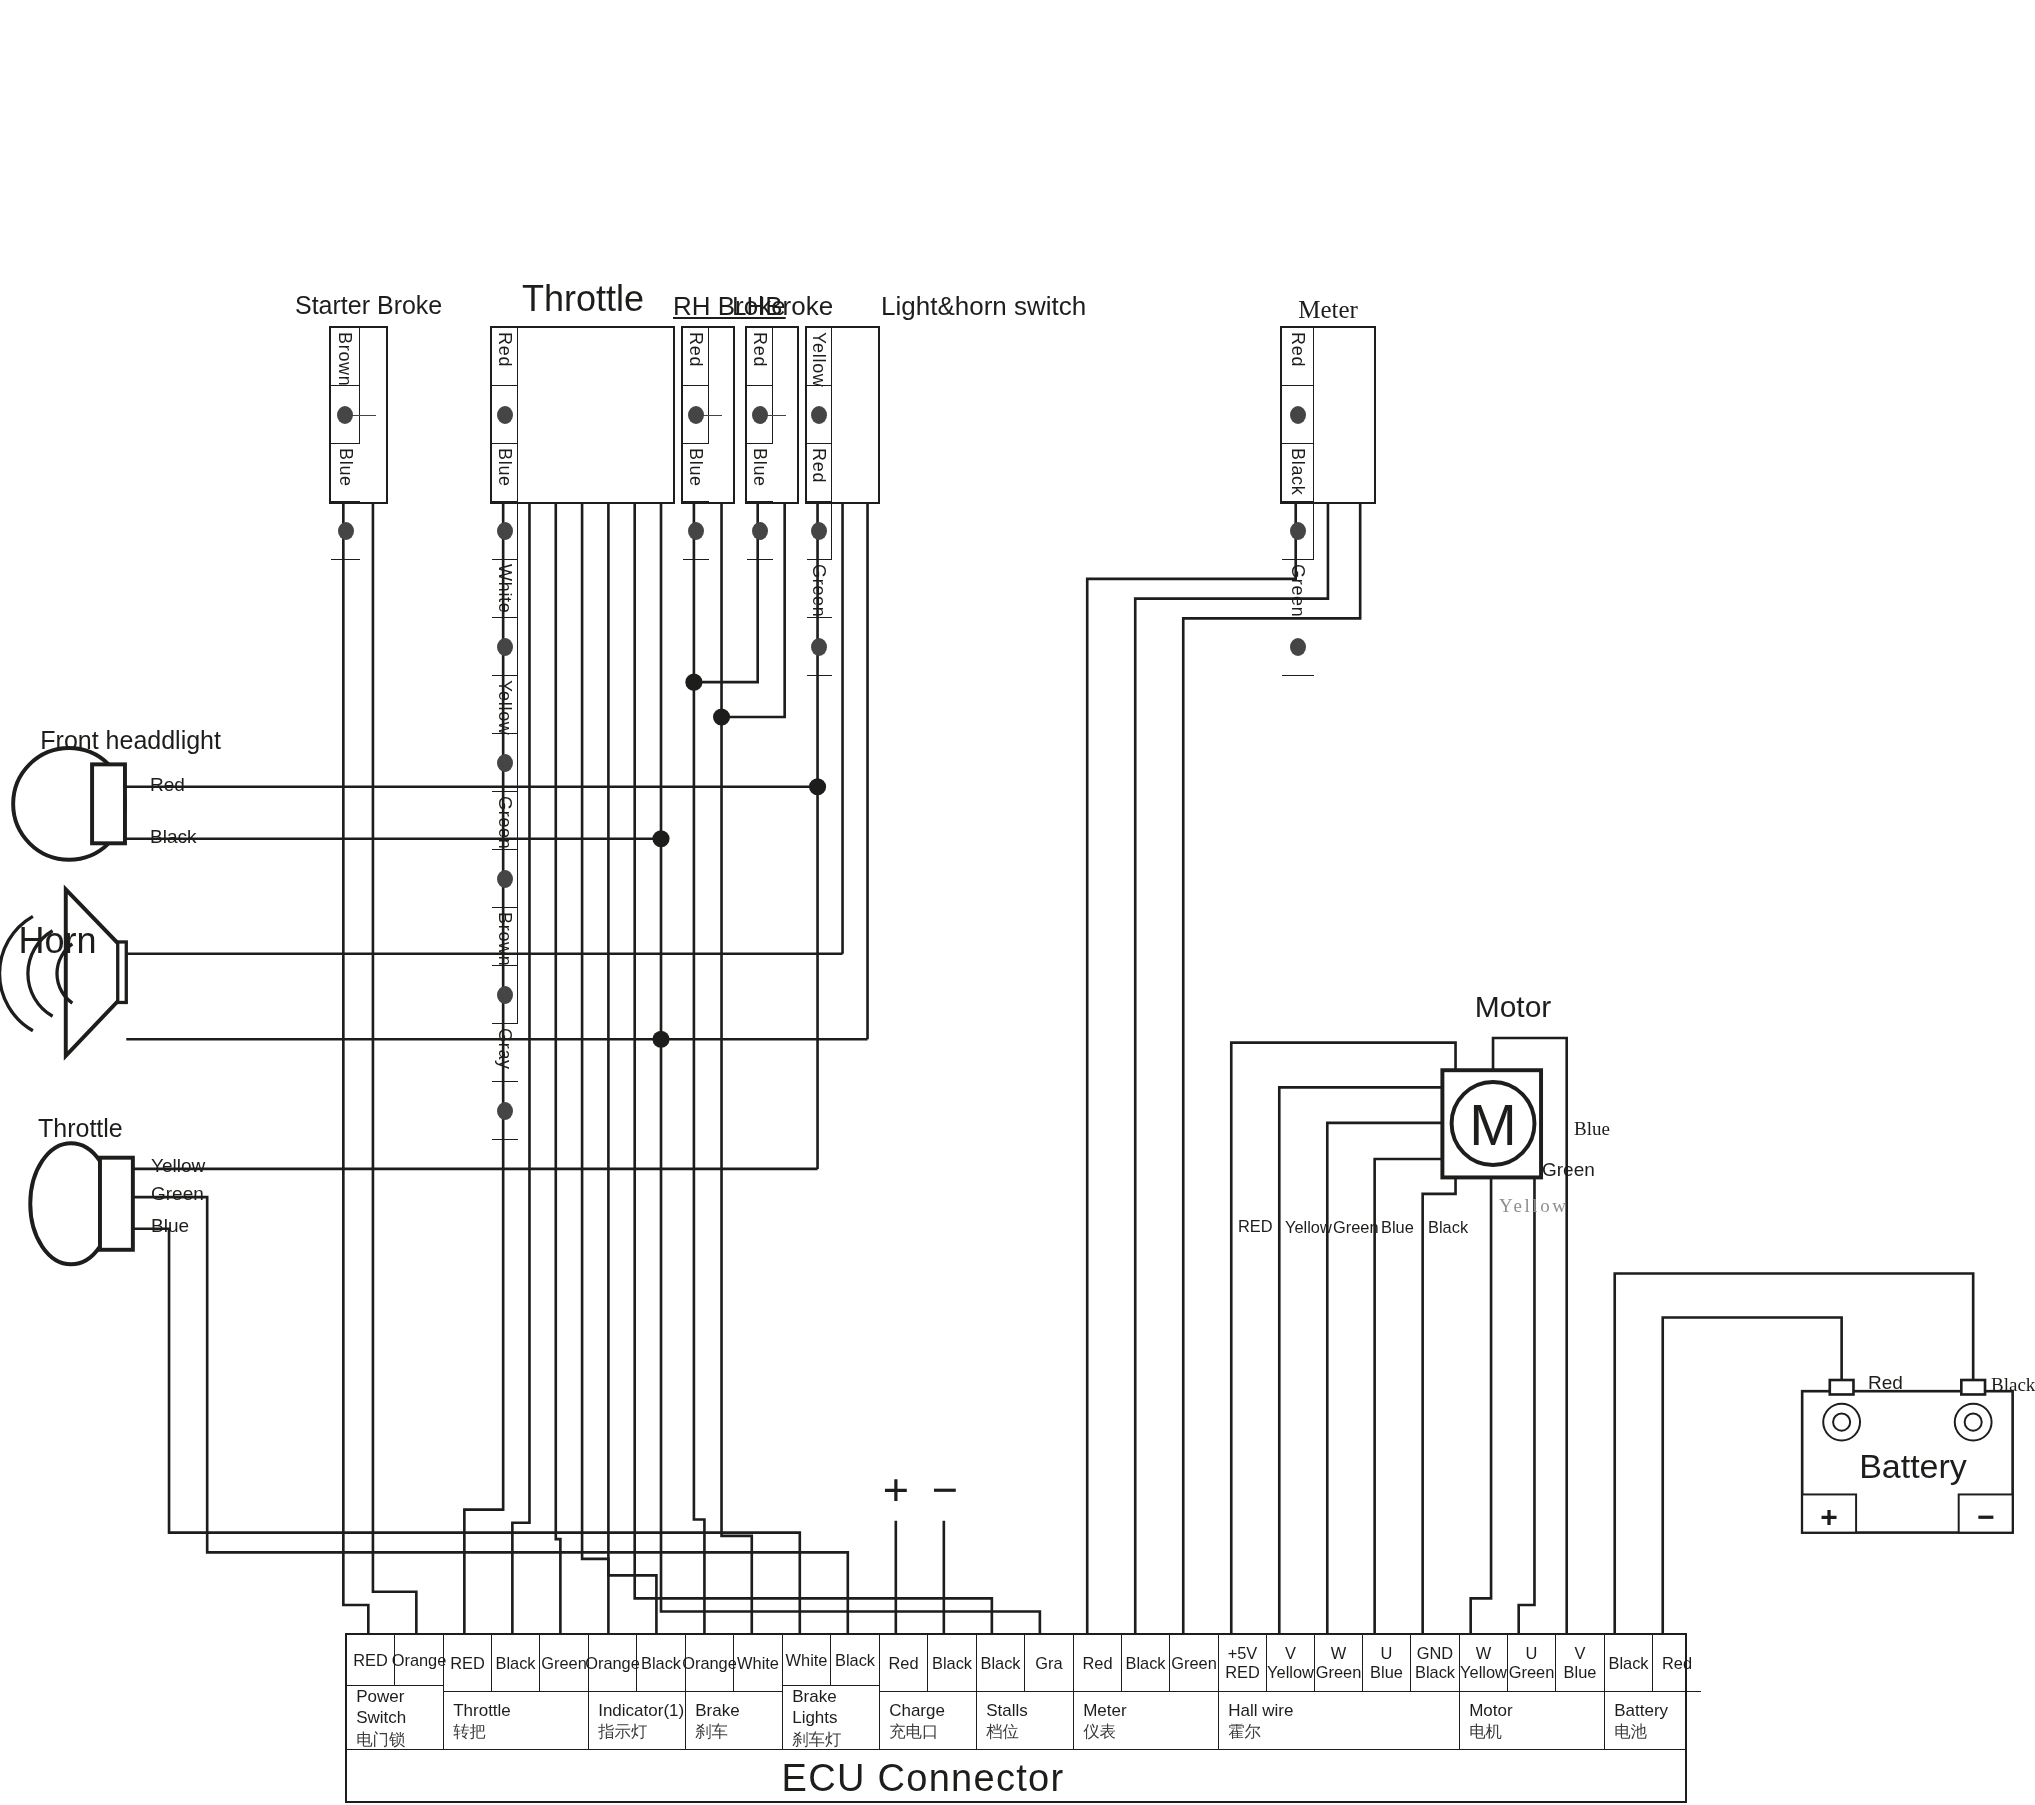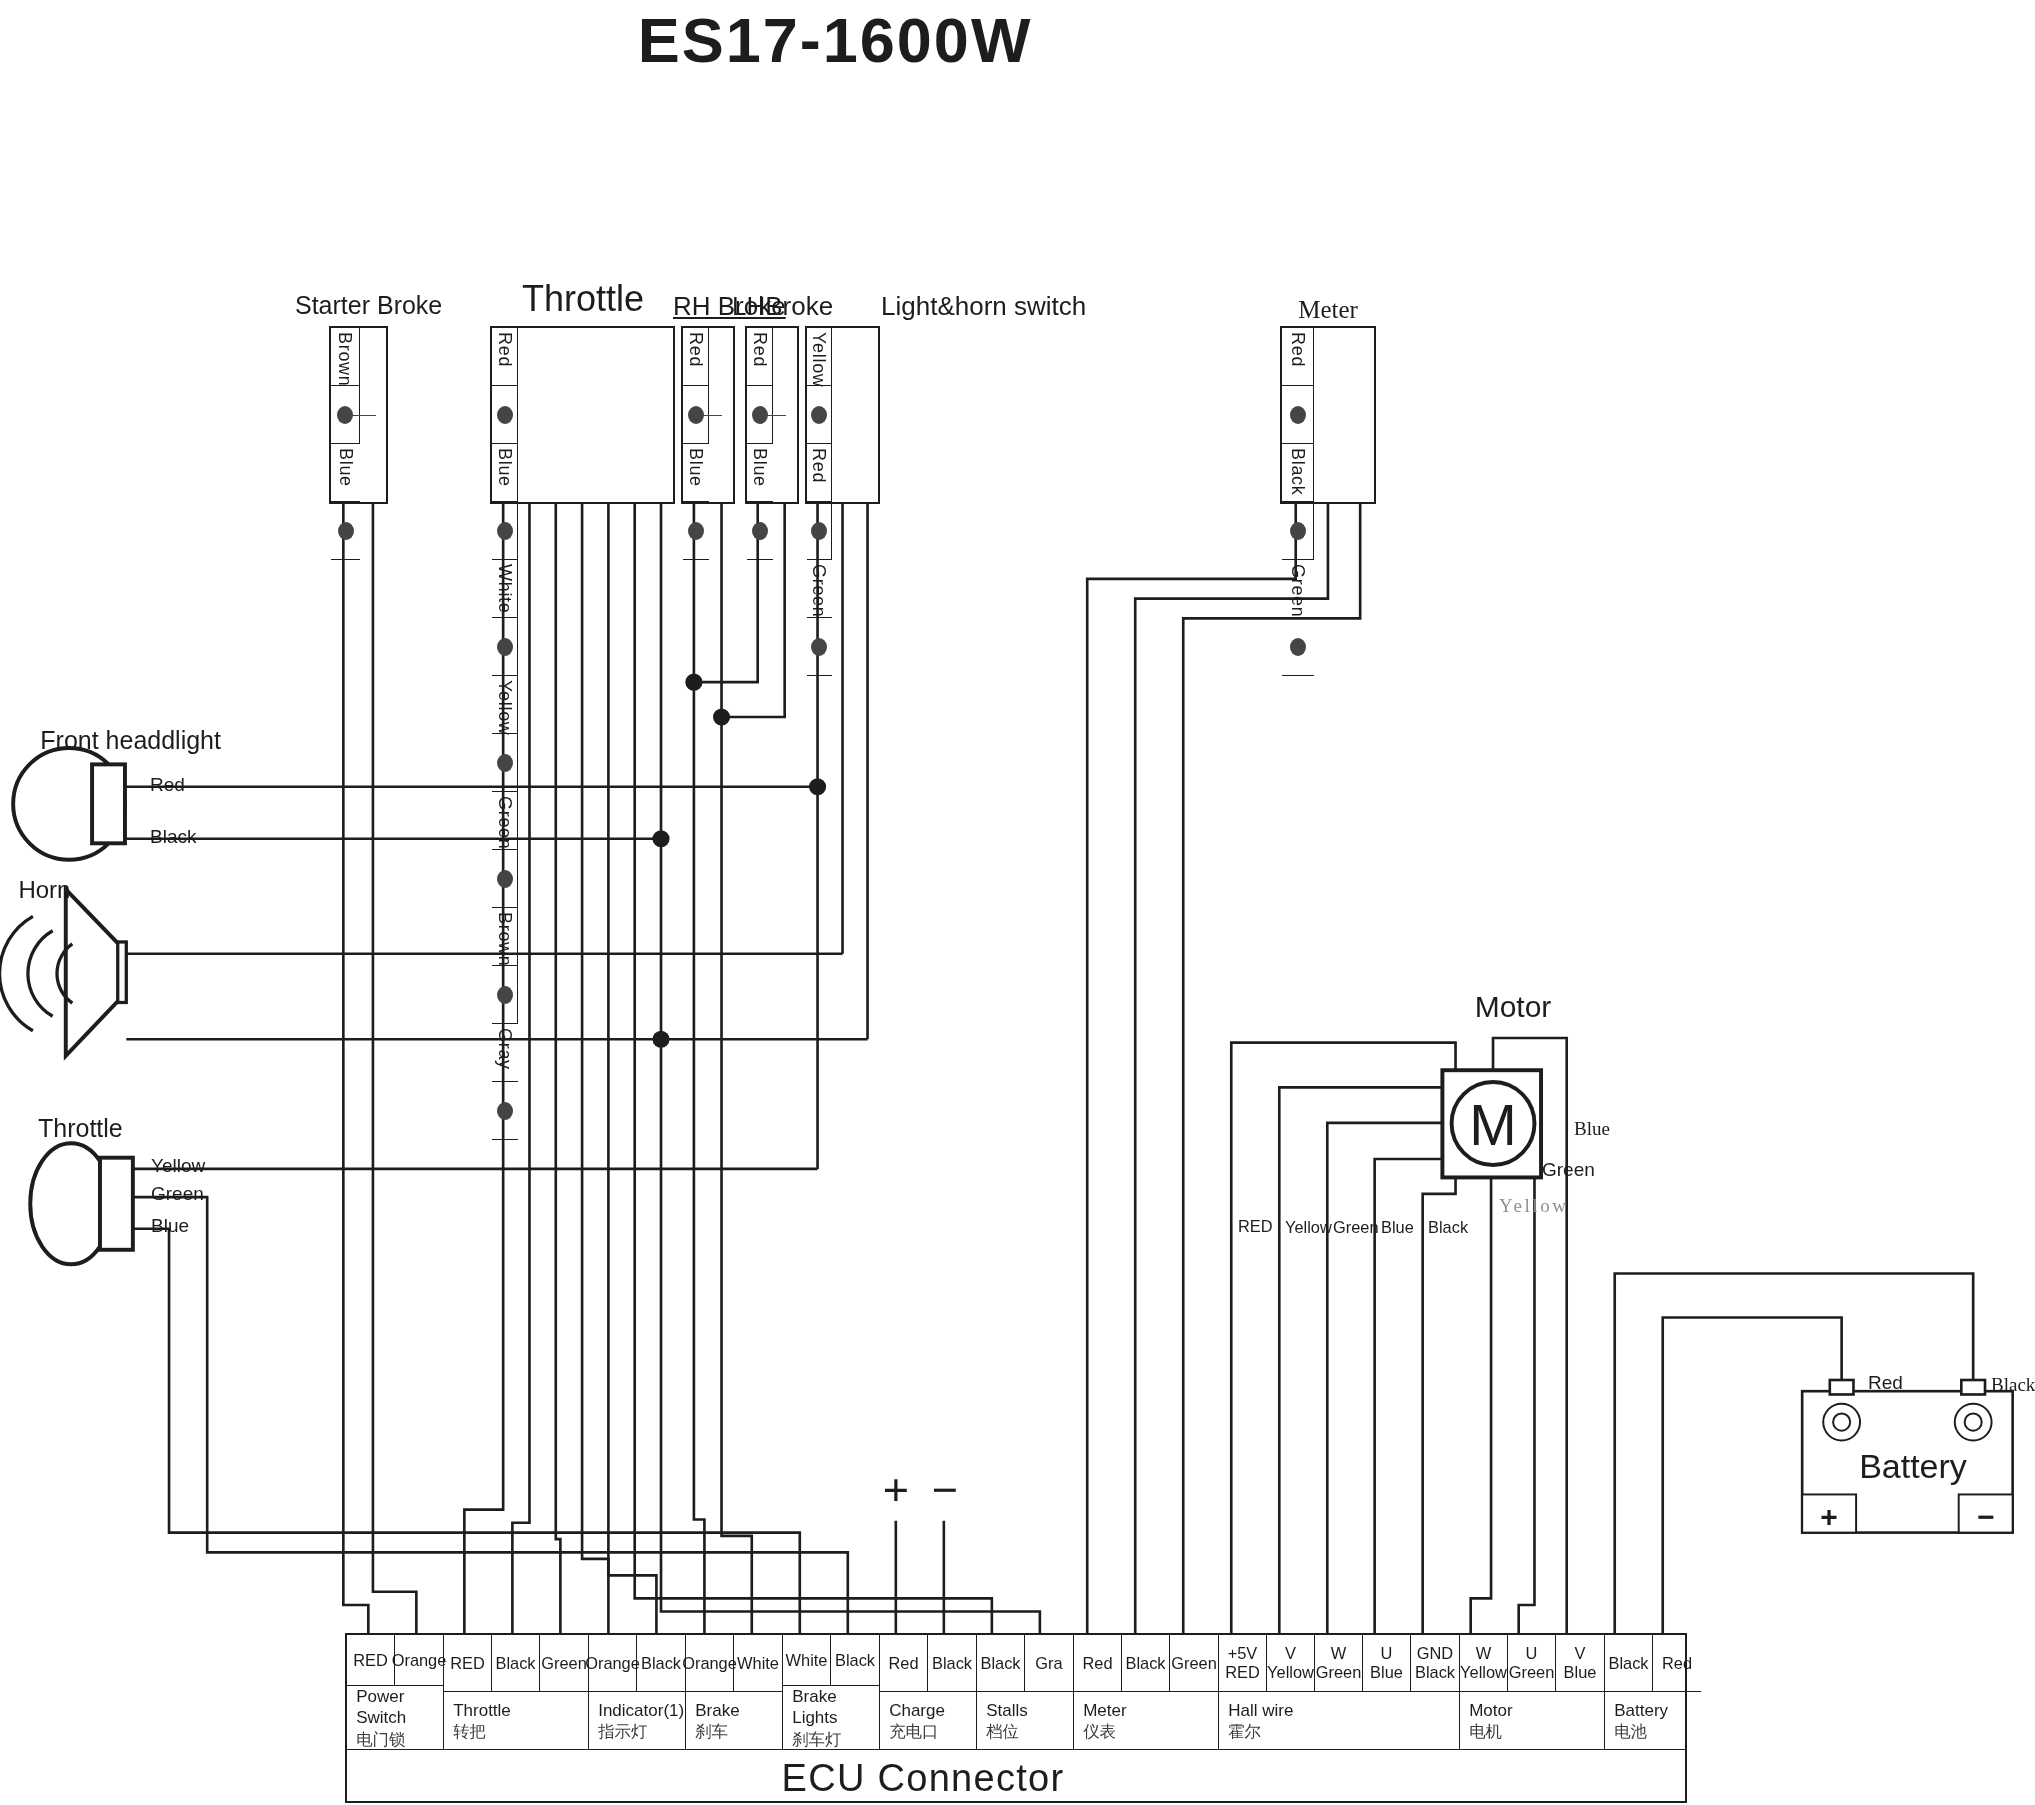--- a/index.html
+++ b/index.html
@@ -133,21 +133,20 @@
       <rect x="2982" y="2098" width="36" height="22" stroke-width="4"></rect>
       <circle cx="2800" cy="2162" r="28" stroke-width="3"></circle>
       <circle cx="2800" cy="2162" r="13" stroke-width="3"></circle>
       <circle cx="3000" cy="2162" r="28" stroke-width="3"></circle>
       <circle cx="3000" cy="2162" r="13" stroke-width="3"></circle>
       <rect x="2740" y="2272" width="82" height="58" stroke-width="3"></rect>
       <rect x="2978" y="2272" width="82" height="58" stroke-width="3"></rect>
     </g>
   </svg>
 
-  <div class="abs ctr" style="left:835px;top:4px;font-size:63px;font-weight:bold;letter-spacing:2px;">ES17-1600W</div>
 
   <div class="conn-title abs" style="left:295px;top:291px;font-size:25px;">Starter Broke</div>
   <div class="conn-title abs ctr" style="left:583px;top:278px;font-size:36px;">Throttle</div>
   <div class="conn-title abs" style="left:673px;top:291px;font-size:26px;text-decoration:underline;">RH Broke</div>
   <div class="conn-title abs" style="left:732px;top:291px;font-size:26px;">LHBroke</div>
   <div class="conn-title abs" style="left:881px;top:291px;font-size:26px;">Light&amp;horn switch</div>
   <div class="conn-title abs ctr serif" style="left:1328px;top:296px;font-size:25px;">Meter</div>
 
   <div class="conn" style="left:329px;width:59px;--pw:29px;">
     <div>
@@ -312,21 +311,21 @@
           </div>
         <div class="pempty"></div>
       </div>
       </div>
   </div>
 
   <div class="abs" style="left:5.3px;top:726px;font-size:25px;margin-left:35px;">Front headdlight</div>
   <div class="abs wlabel" style="left:150px;top:774px;">Red</div>
   <div class="abs wlabel" style="left:150px;top:826px;">Black</div>
 
-  <div class="abs" style="left:18.4px;top:876px;font-size:24px;">Horn</div>
+  <div class="abs" style="left:18.4px;top:920px;font-size:36px;">Horn</div>
 
   <div class="abs" style="left:38px;top:1114px;font-size:25px;">Throttle</div>
   <div class="abs wlabel" style="left:151px;top:1155px;">Yellow</div>
   <div class="abs wlabel" style="left:151px;top:1183px;">Green</div>
   <div class="abs wlabel" style="left:151px;top:1215px;">Blue</div>
 
   <div class="abs ctr" style="left:1513px;top:990px;font-size:30px;">Motor</div>
   <div class="abs ctr" style="left:1493px;top:1092px;font-size:57px;">M</div>
 
   <div class="abs small" style="left:1238px;top:1217px;">RED</div>

